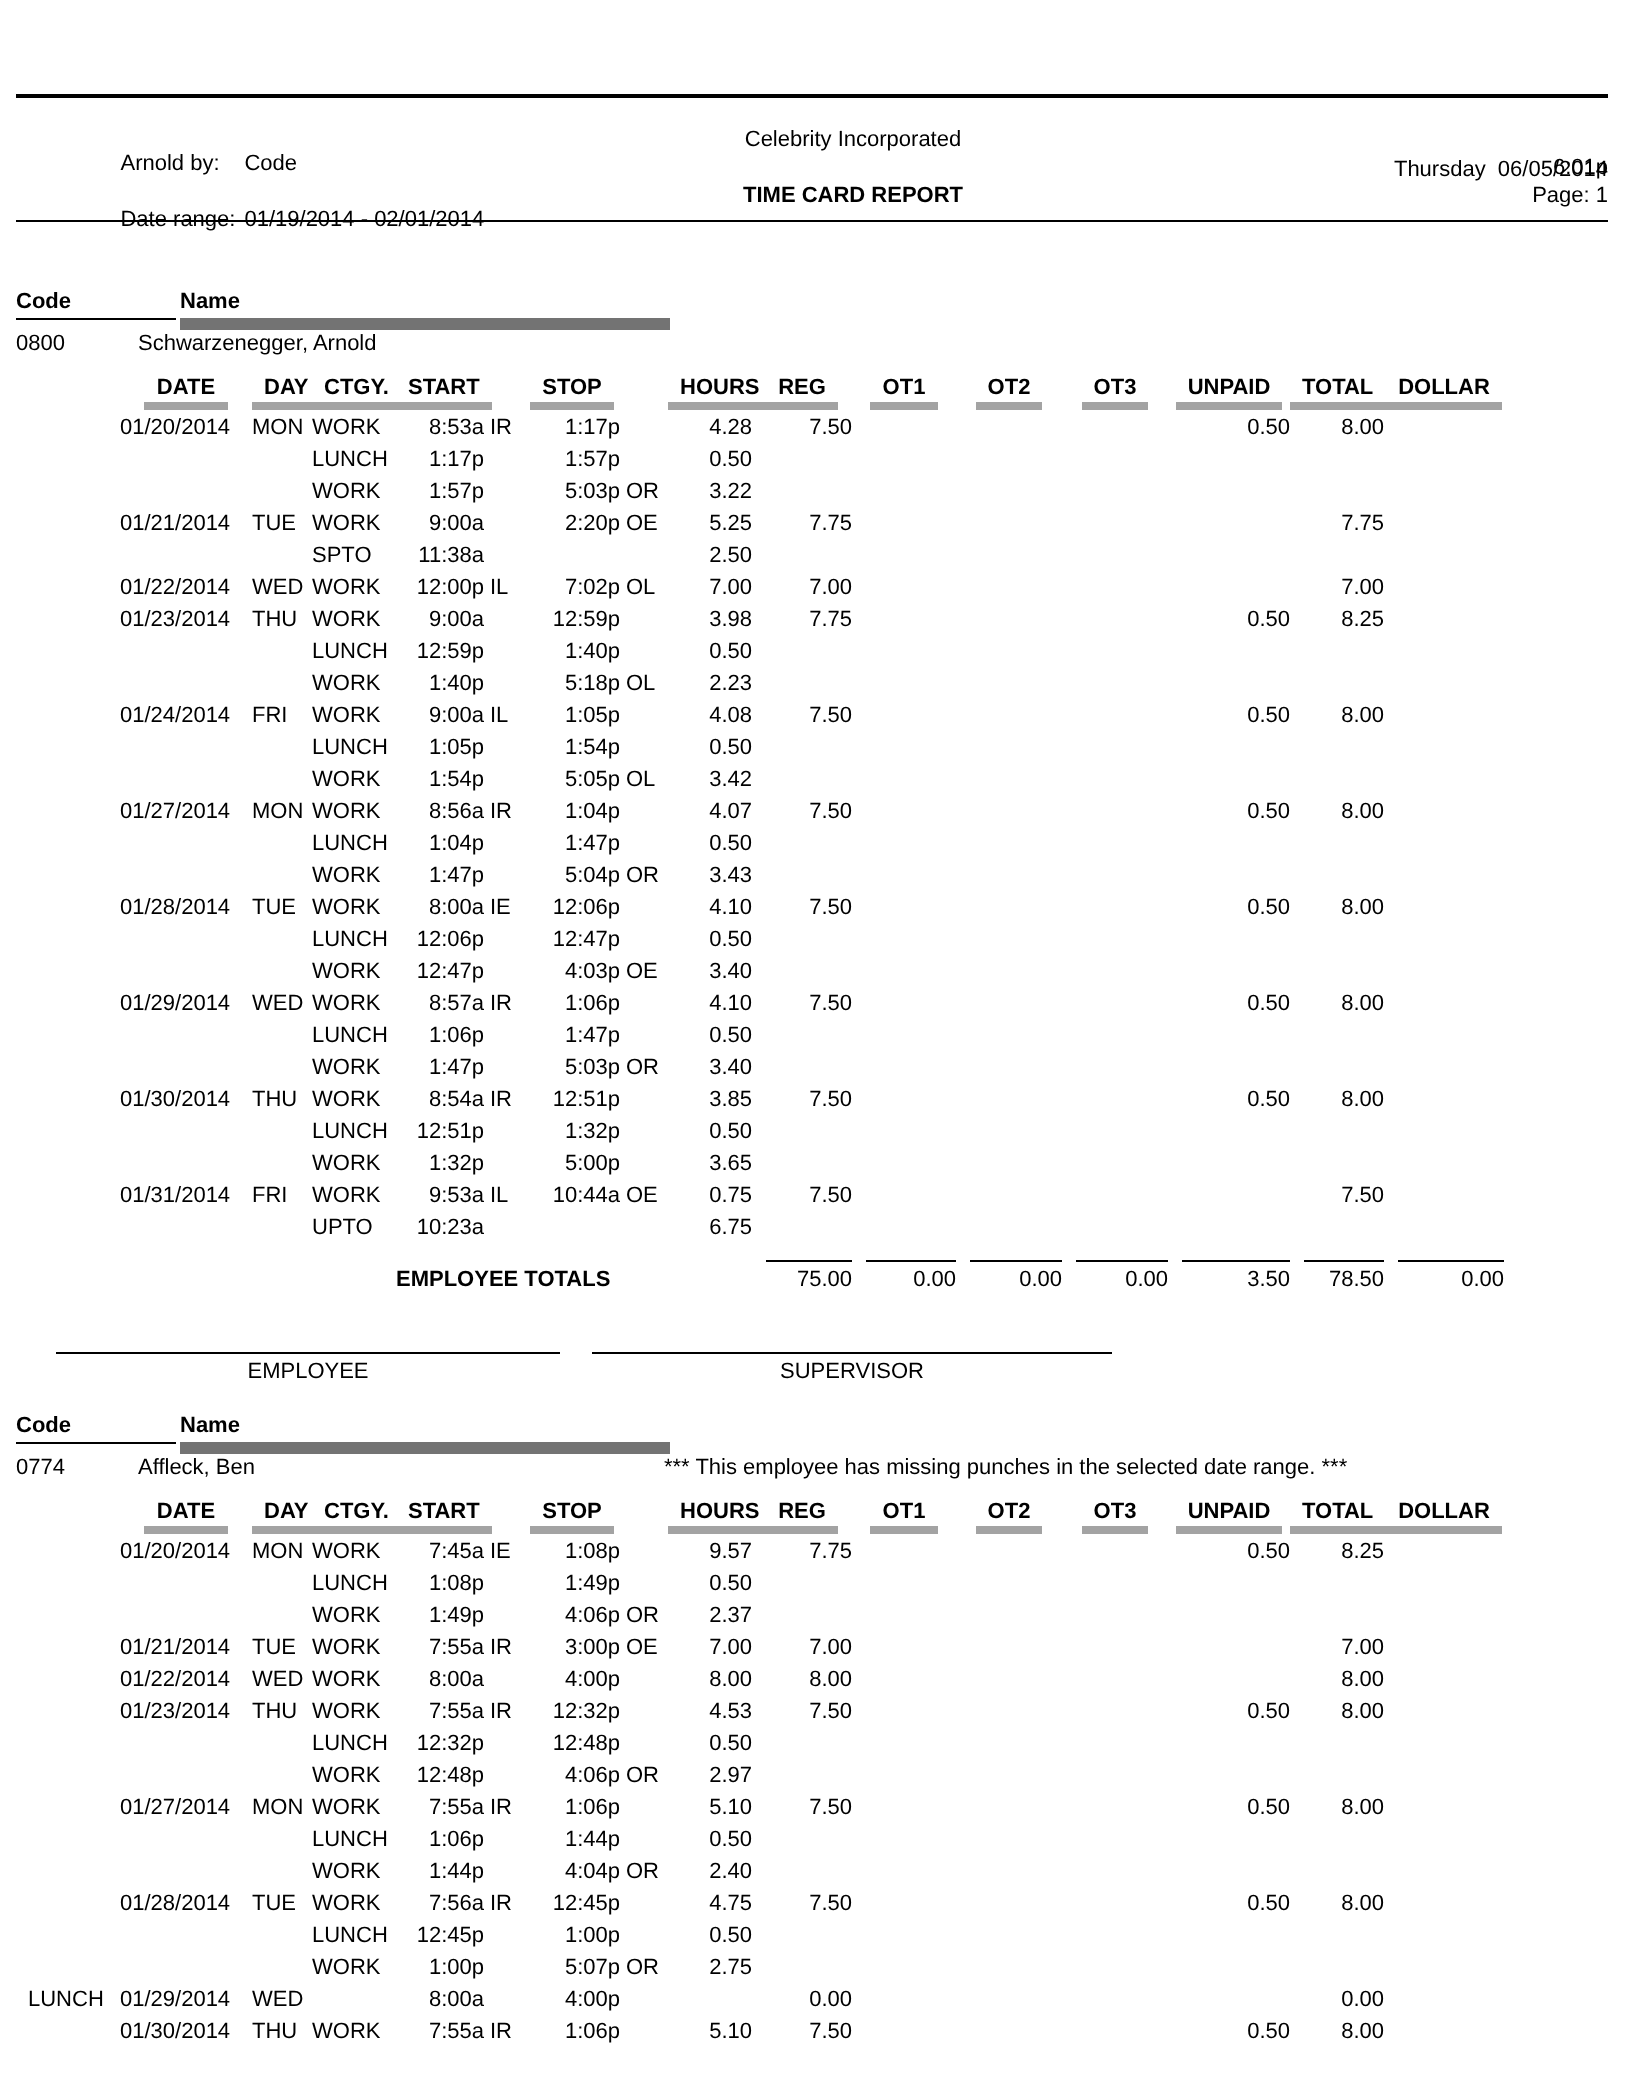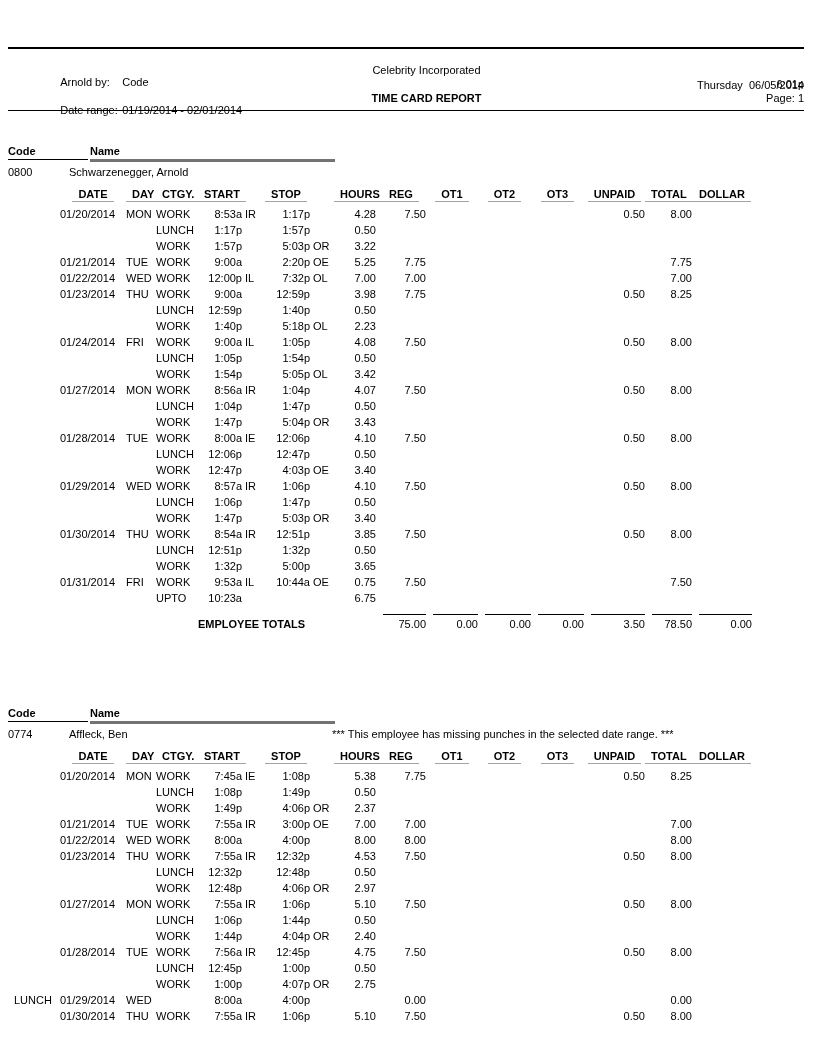--- a/index.html
+++ b/index.html
@@ -9,30 +9,30 @@
   .rule.thin{border-top-width:1px;}
   .abs{position:absolute;white-space:pre;padding-left:40px;}
   .bold{font-weight:bold;}
   .ctr{left:0;right:0;text-align:center;}
   .rgt{right:9px;text-align:right;}
   .lbl{display:inline-block;width:62px;}
   
   .section{position:absolute;left:0;width:813px;}
   .cn-hdr{padding-left:8px;height:16px;}
   .cn-hdr .code-u{display:inline-block;width:80px;border-bottom:1px solid #000;padding-bottom:2px;font-weight:bold;}
-  .cn-hdr .name-u{display:inline-block;width:245px;border-bottom:3px solid #737373;padding-bottom:2px;font-weight:bold;margin-left:2px;}
+  .cn-hdr .name-u{display:inline-block;width:245px;border-bottom:6px solid #737373;padding-bottom:2px;font-weight:bold;margin-left:2px;}
   .cn-val{padding-left:8px;margin-top:5px;height:16px;}
   .cn-val .code-v{display:inline-block;width:61px;}
   .note{position:absolute;left:332px;top:21px;white-space:nowrap;}
   
   .grid{display:grid;grid-template-columns:50px 66px 30px 42px 44px 20px 48px 24px 42px 50px 52px 53px 53px 61px 47px 60px;
         padding-left:10px;}
   .colhdr{margin-top:6px;height:16px;}
   .colhdr .ch{text-align:center;font-weight:bold;}
-  .colhdr .ch i{display:inline-block;font-style:normal;border-bottom:1px solid #a3a3a3;padding:0 6px 1px 6px;}
+  .colhdr .ch i{display:inline-block;font-style:normal;border-bottom:4px solid #a3a3a3;padding:0 6px 1px 6px;}
   .rows{margin-top:2px;}
   .row{height:16px;line-height:16px;}
   .row span{white-space:nowrap;overflow:visible;}
   .c-absent{text-align:left;padding-left:4px;}
   .c-date,.c-day,.c-ctgy{text-align:left;}
   .c-start,.c-stop,.c-hours,.c-reg,.c-ot1,.c-ot2,.c-ot3,.c-unpaid,.c-total,.c-dollar{text-align:right;}
   .c-sflag,.c-eflag{text-align:left;padding-left:3px;}
   
   .totals-row{margin-top:2px;height:22px;}
   .t-label{grid-column:5/9;align-self:end;font-weight:bold;white-space:nowrap;}
@@ -163,26 +163,44 @@
           <span class="c-reg">7.75</span>
           <span class="c-ot1"></span>
           <span class="c-ot2"></span>
           <span class="c-ot3"></span>
           <span class="c-unpaid"></span>
           <span class="c-total">7.75</span>
           <span class="c-dollar"></span>
         </div>
         <div class="grid row">
           <span class="c-absent"></span>
+          <span class="c-date"></span>
+          <span class="c-day"></span>
+          <span class="c-ctgy">SPTO</span>
+          <span class="c-start">11:38a</span>
+          <span class="c-sflag"></span>
+          <span class="c-stop"></span>
+          <span class="c-eflag"></span>
+          <span class="c-hours">2.50</span>
+          <span class="c-reg"></span>
+          <span class="c-ot1"></span>
+          <span class="c-ot2"></span>
+          <span class="c-ot3"></span>
+          <span class="c-unpaid"></span>
+          <span class="c-total"></span>
+          <span class="c-dollar"></span>
+        </div>
+        <div class="grid row">
+          <span class="c-absent"></span>
           <span class="c-date">01/22/2014</span>
           <span class="c-day">WED</span>
           <span class="c-ctgy">WORK</span>
           <span class="c-start">12:00p</span>
           <span class="c-sflag">IL</span>
-          <span class="c-stop">7:32p</span>
+          <span class="c-stop">7:02p</span>
           <span class="c-eflag">OL</span>
           <span class="c-hours">7.00</span>
           <span class="c-reg">7.00</span>
           <span class="c-ot1"></span>
           <span class="c-ot2"></span>
           <span class="c-ot3"></span>
           <span class="c-unpaid"></span>
           <span class="c-total">7.00</span>
           <span class="c-dollar"></span>
         </div>
@@ -573,20 +591,30 @@
       <span class="t-cell col-total">
           <i class="t-line"></i>
           <span class="t-val">78.50</span>
         </span>
       <span class="t-cell col-dollar">
           <i class="t-line"></i>
           <span class="t-val">0.00</span>
         </span>
     </div>
 
+    <div class="sig">
+      <div class="sig-box s1">
+        <div class="sig-line"></div>
+        <div>EMPLOYEE</div>
+      </div>
+      <div class="sig-box s2">
+        <div class="sig-line"></div>
+        <div>SUPERVISOR</div>
+      </div>
+    </div>
   </div>
 
   <div class="section" style="top:707px;">
     <div class="cn-hdr">
       <span class="code-u">Code</span><span class="name-u">Name</span>
     </div>
     <div class="cn-val">
       <span class="code-v">0774</span><span>Affleck, Ben</span>
     </div>
     <span class="note">*** This employee has missing punches in the selected date range. ***</span>
@@ -613,21 +641,21 @@
     <div class="rows" id="rows-1">
         <div class="grid row">
           <span class="c-absent"></span>
           <span class="c-date">01/20/2014</span>
           <span class="c-day">MON</span>
           <span class="c-ctgy">WORK</span>
           <span class="c-start">7:45a</span>
           <span class="c-sflag">IE</span>
           <span class="c-stop">1:08p</span>
           <span class="c-eflag"></span>
-          <span class="c-hours">5.38</span>
+          <span class="c-hours">9.57</span>
           <span class="c-reg">7.75</span>
           <span class="c-ot1"></span>
           <span class="c-ot2"></span>
           <span class="c-ot3"></span>
           <span class="c-unpaid">0.50</span>
           <span class="c-total">8.25</span>
           <span class="c-dollar"></span>
         </div>
         <div class="grid row">
           <span class="c-absent"></span>
@@ -845,21 +873,21 @@
           <span class="c-total"></span>
           <span class="c-dollar"></span>
         </div>
         <div class="grid row">
           <span class="c-absent"></span>
           <span class="c-date"></span>
           <span class="c-day"></span>
           <span class="c-ctgy">WORK</span>
           <span class="c-start">1:00p</span>
           <span class="c-sflag"></span>
-          <span class="c-stop">4:07p</span>
+          <span class="c-stop">5:07p</span>
           <span class="c-eflag">OR</span>
           <span class="c-hours">2.75</span>
           <span class="c-reg"></span>
           <span class="c-ot1"></span>
           <span class="c-ot2"></span>
           <span class="c-ot3"></span>
           <span class="c-unpaid"></span>
           <span class="c-total"></span>
           <span class="c-dollar"></span>
         </div>

